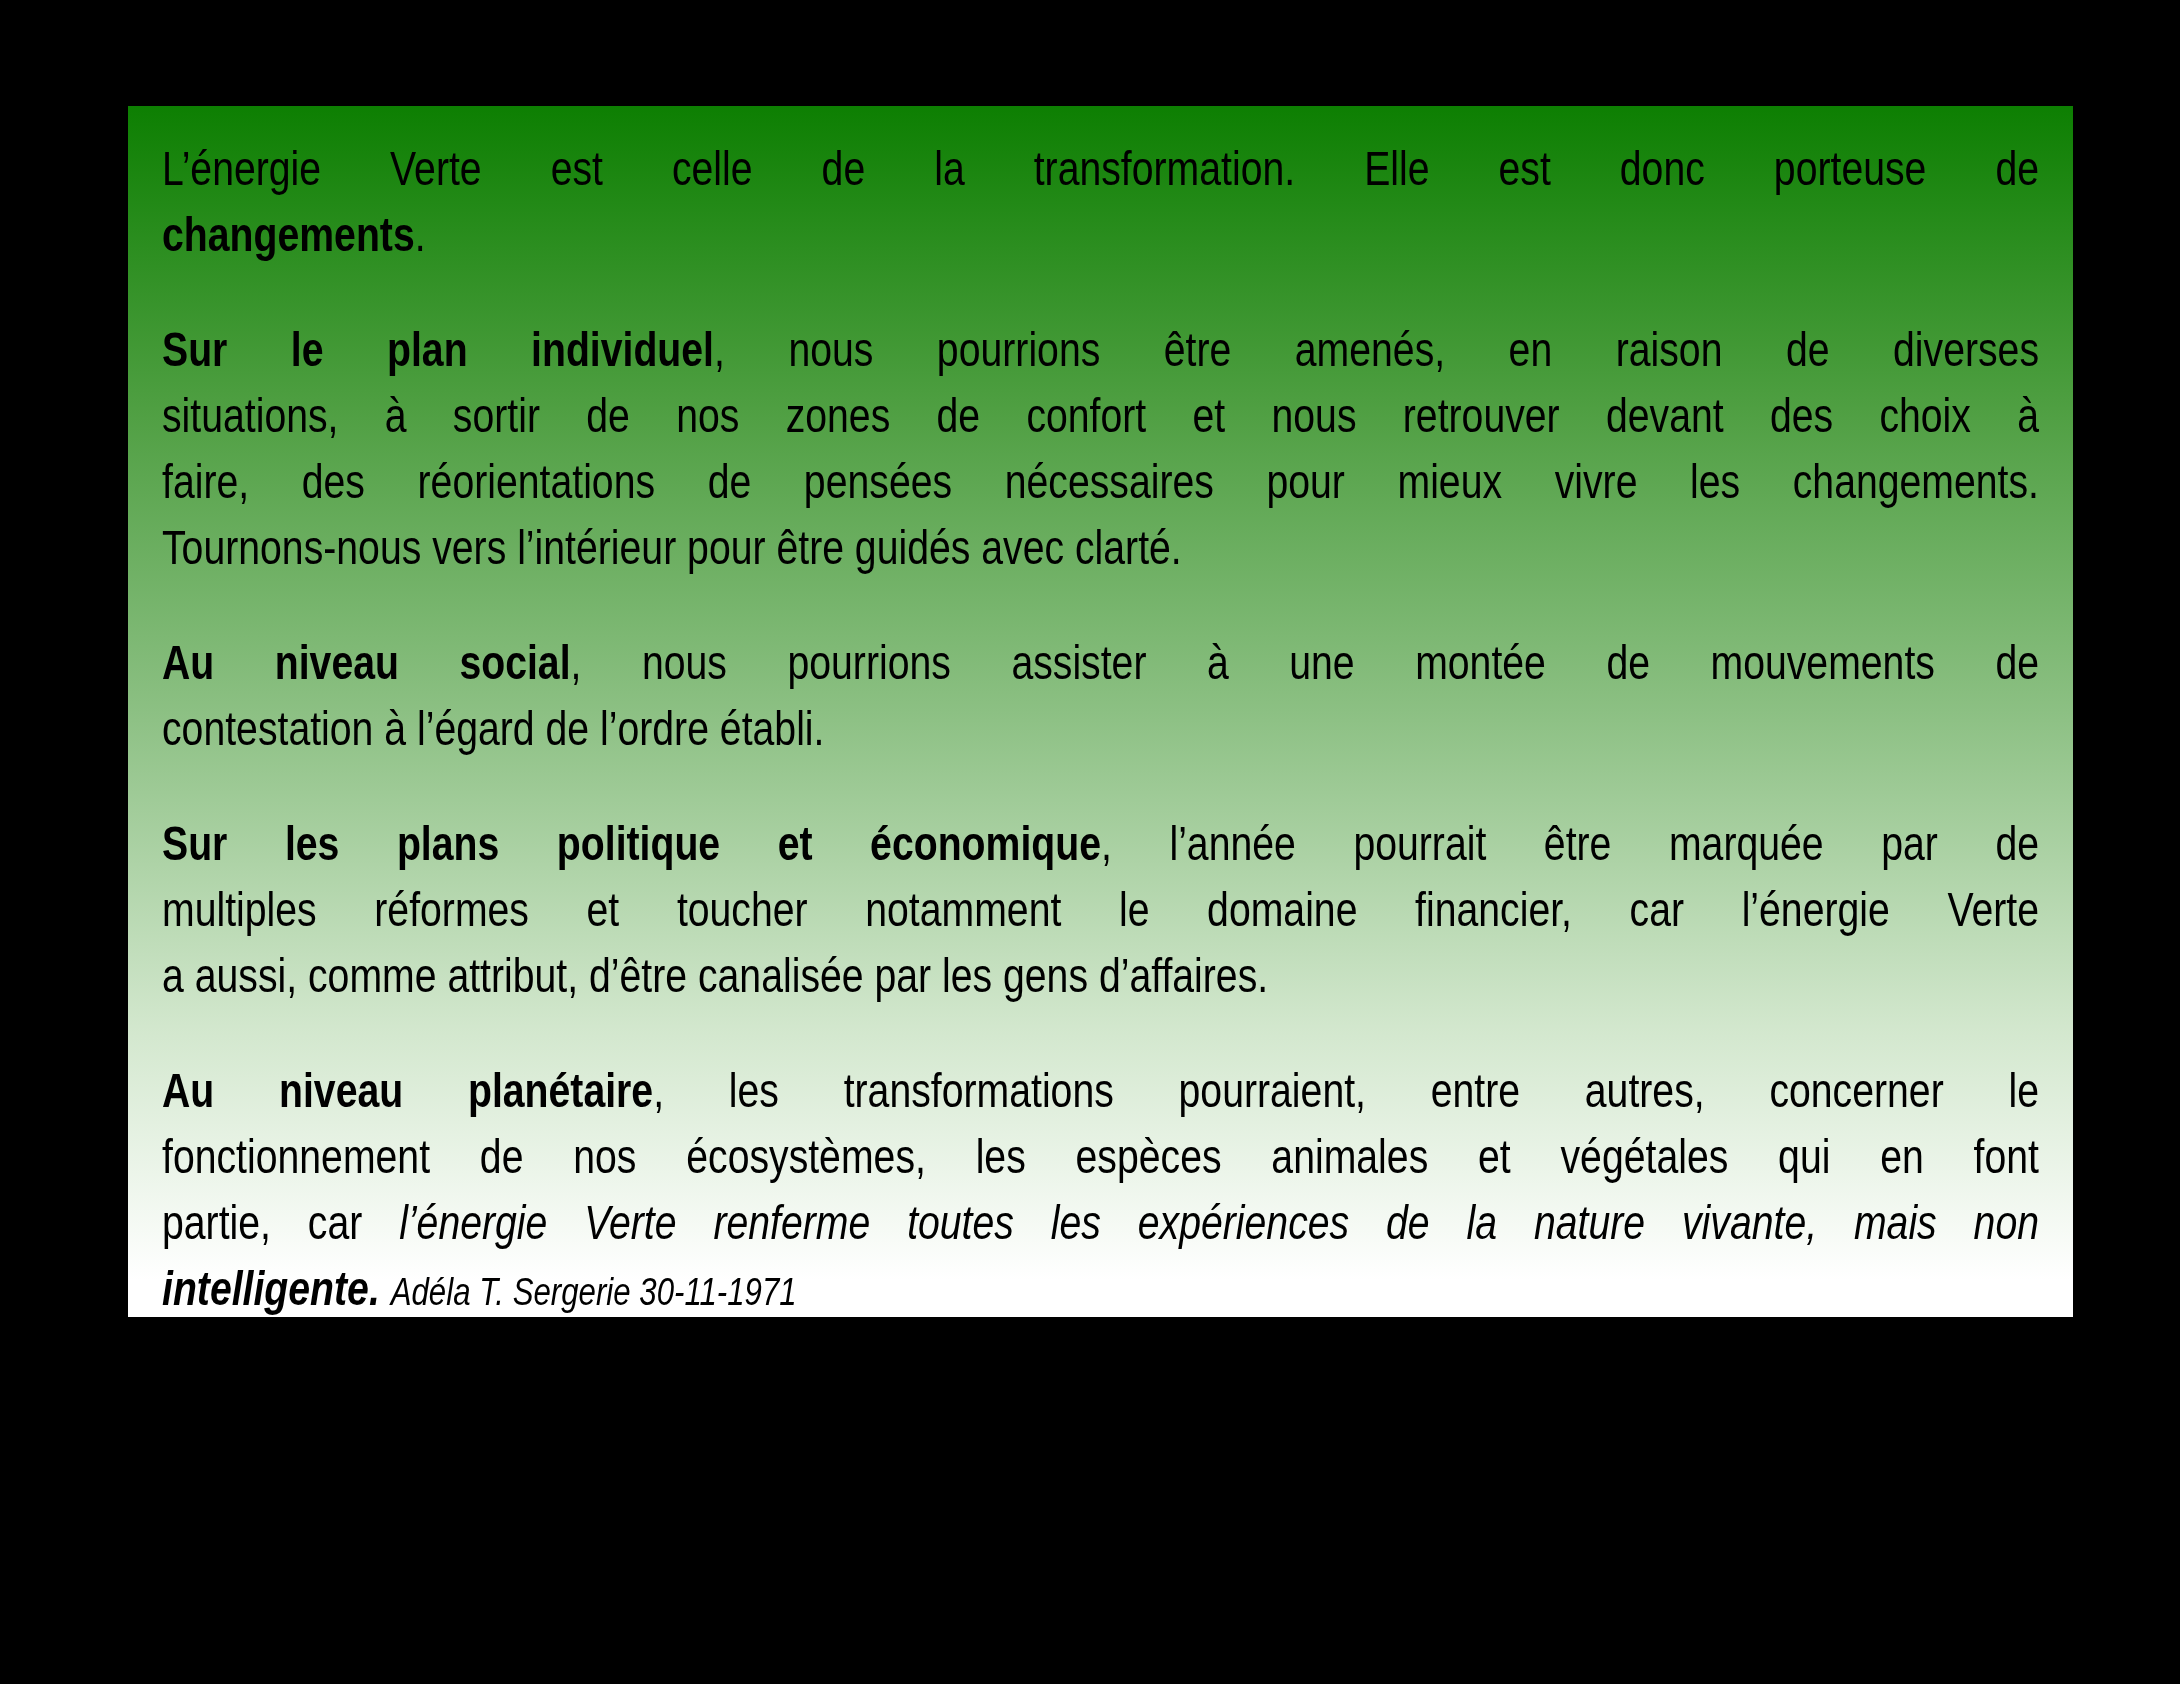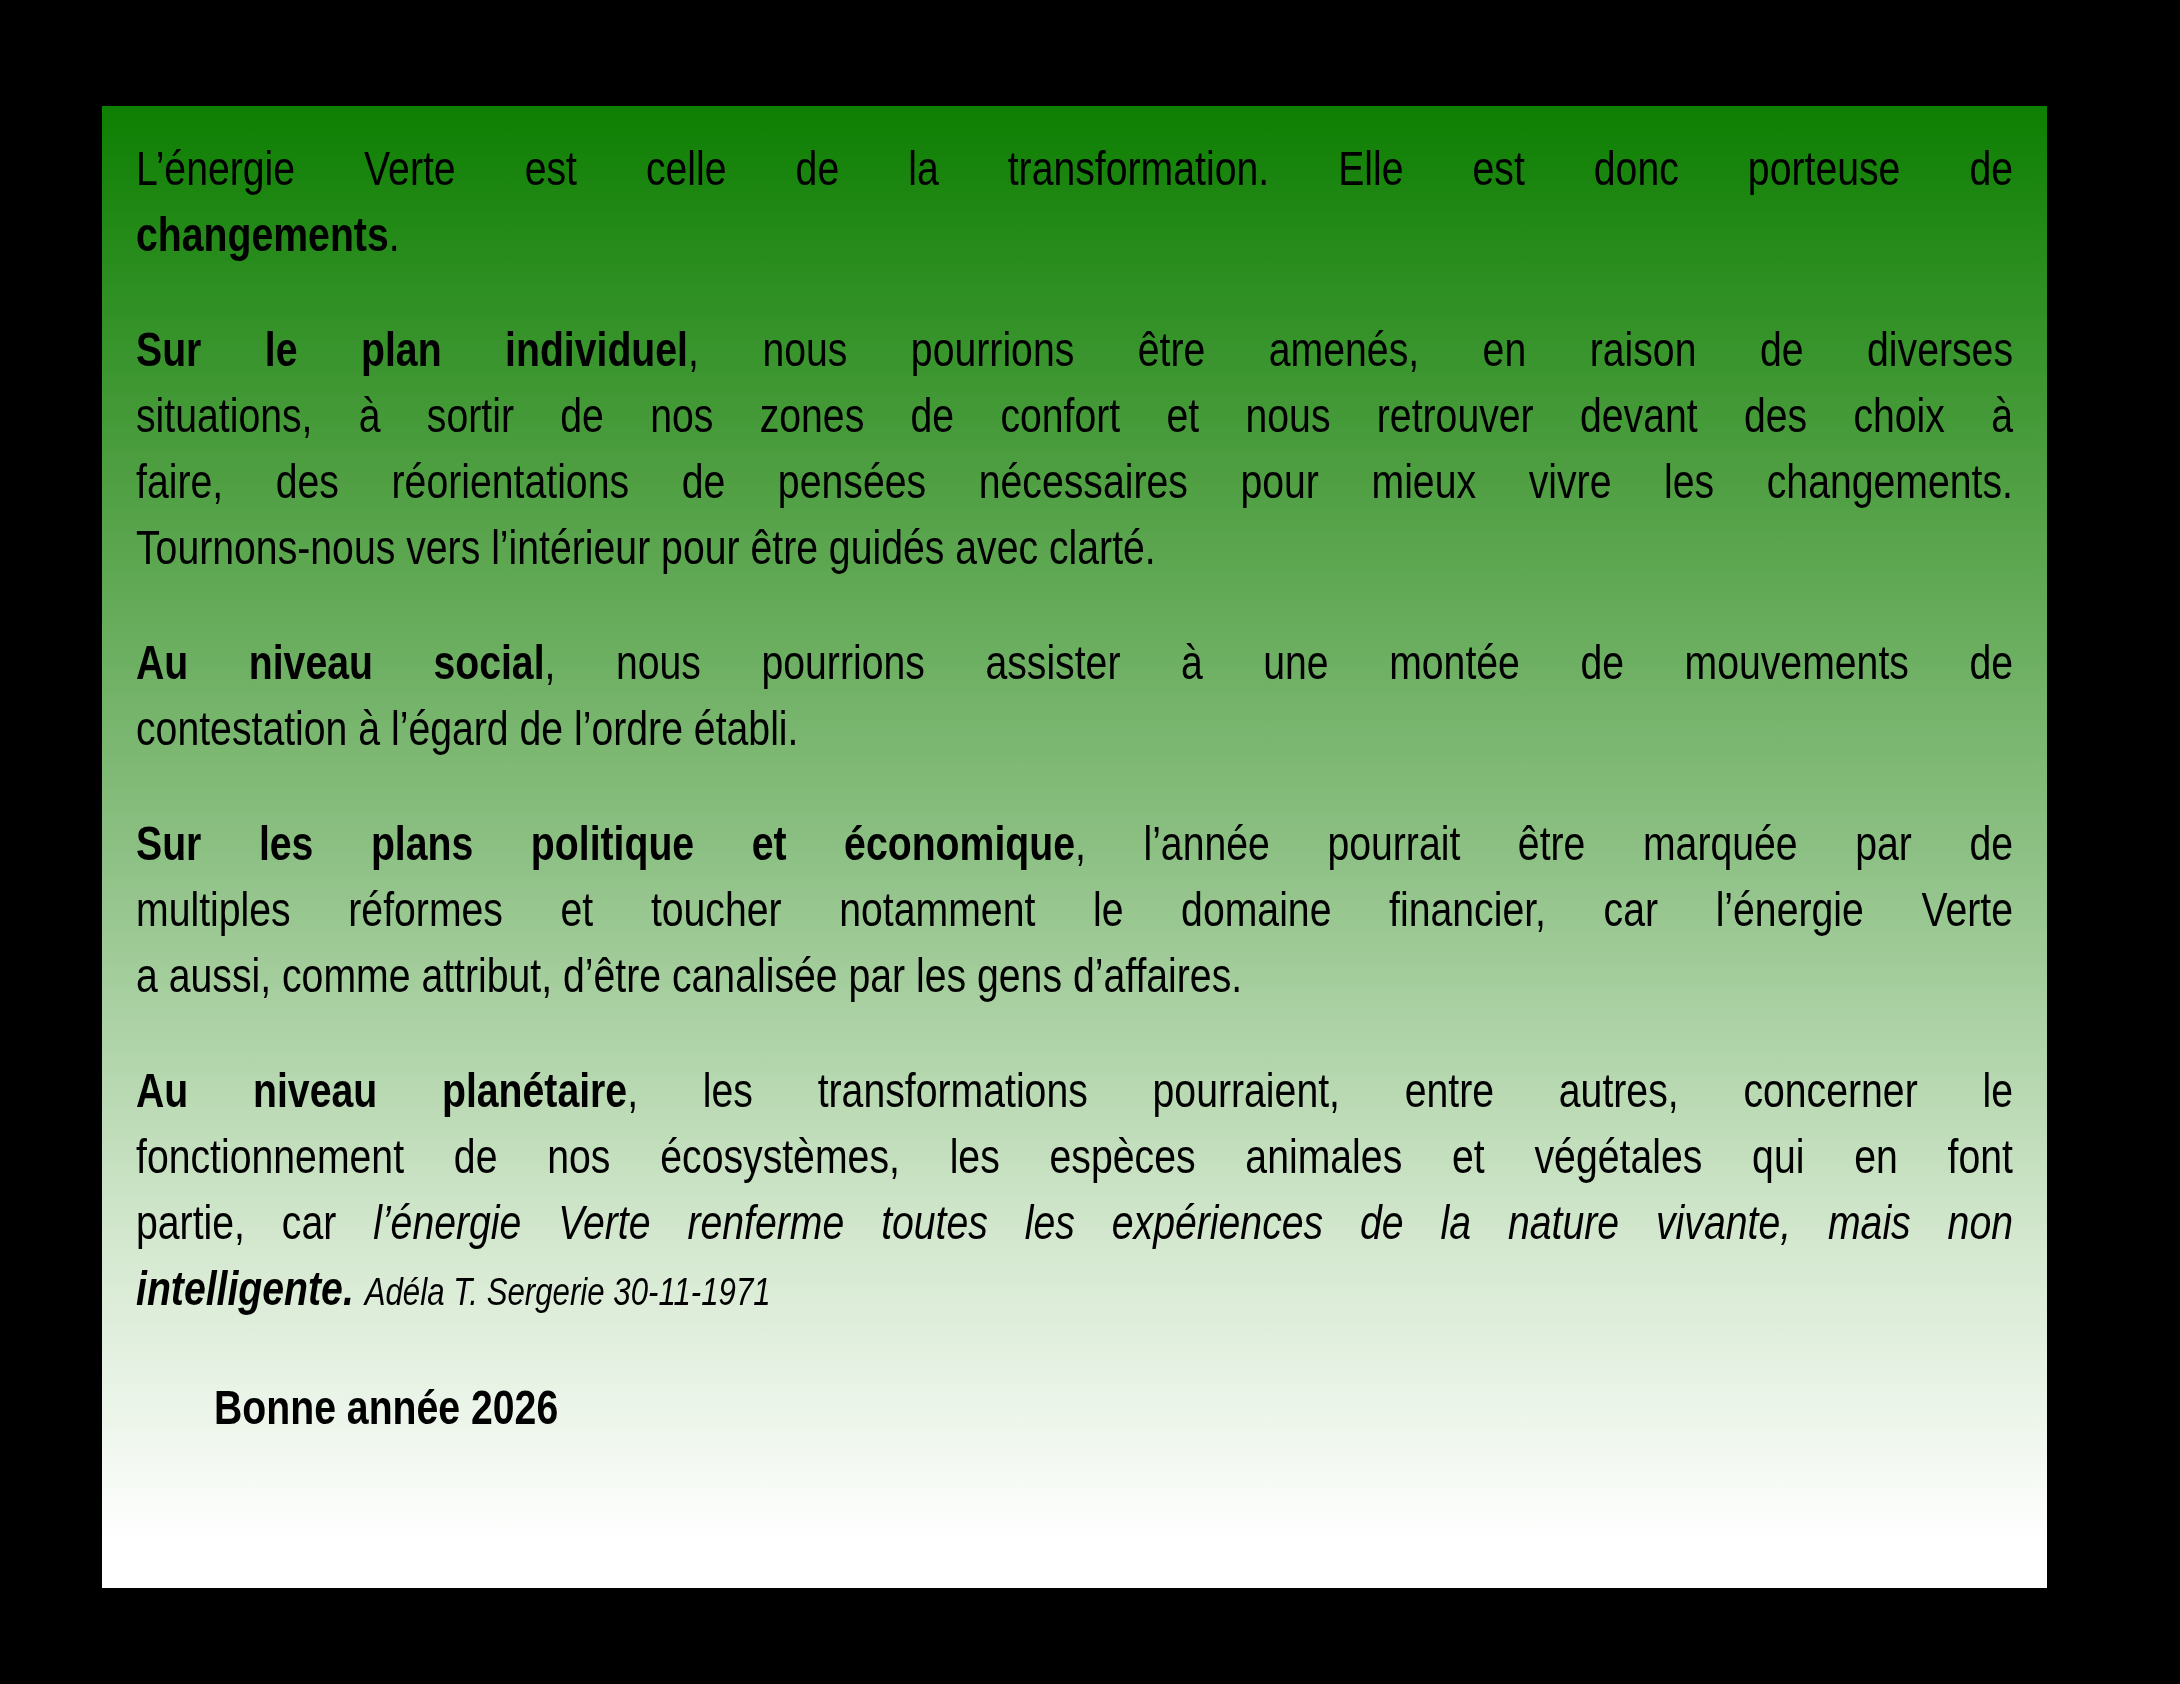--- a/index.html
+++ b/index.html
@@ -9,24 +9,24 @@
   }
   body {
     width: 2181px;
     height: 1685px;
     position: relative;
     overflow: hidden;
     font-family: "Liberation Sans", sans-serif;
   }
   .card {
     position: absolute;
-    left: 102px;
+    left: 128px;
     top: 106px;
     width: 1945px;
-    height: 1482px;
+    height: 1211px;
     box-sizing: border-box;
     padding: 29px 34px;
     background: linear-gradient(180deg, #0d7f02 0%, #4f9f42 25%, #8cc083 50%, #d2e7cd 76%, #ffffff 97%);
     overflow: hidden;
   }
   .para {
     margin: 0 0 49px 0;
     color: #000000;
   }
   .para.indent {

